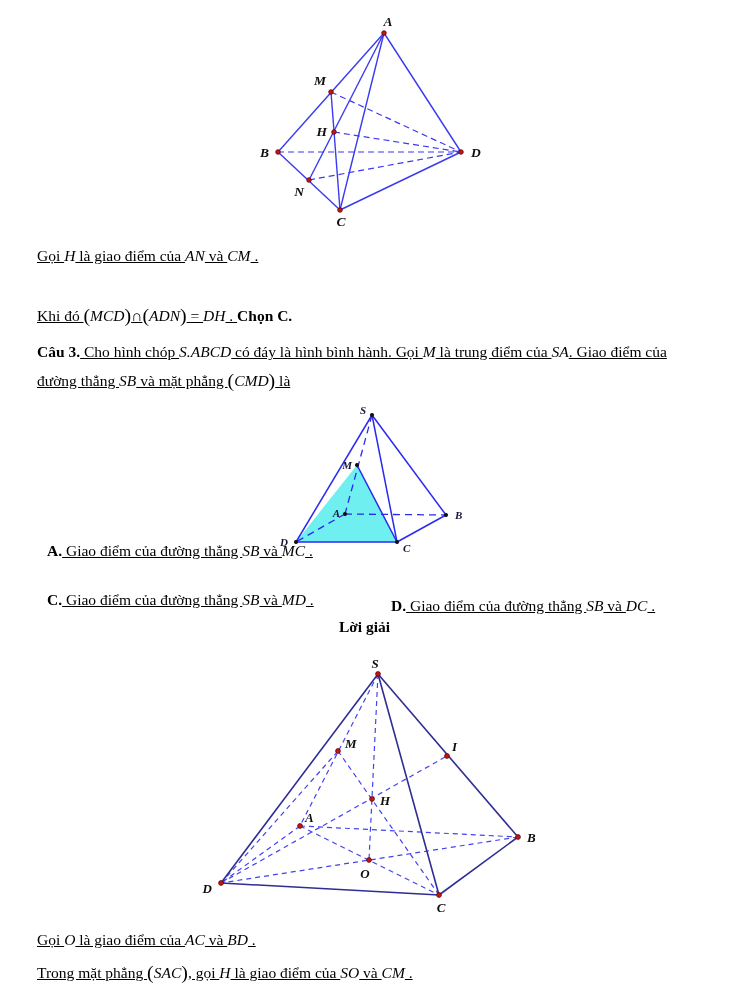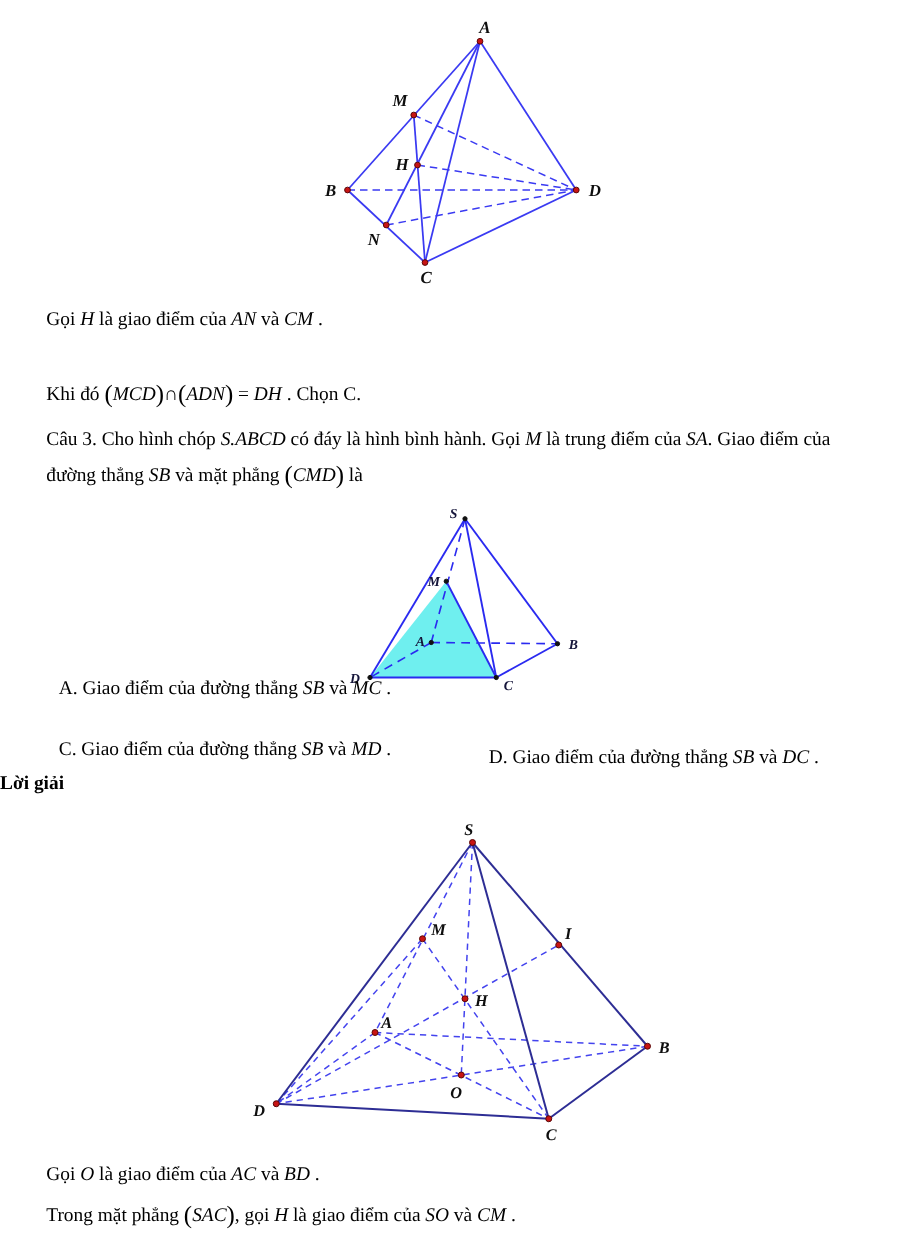--- a/index.html
+++ b/index.html
@@ -2,24 +2,24 @@
 <html><head>
 <meta charset="utf-8">
 <style>
   html,body{margin:0;padding:0;background:#fff;}
   .page{position:relative;width:729px;height:1008px;background:#ffffff;overflow:hidden;
         font-family:"Liberation Serif",serif;font-size:15.5px;color:#000;}
   .figlayer{position:absolute;left:0;top:0;width:729px;height:1008px;}
   .figlayer text{font-family:"Liberation Serif",serif;font-style:italic;font-weight:bold;}
   .line{position:absolute;left:37px;white-space:pre;line-height:19px;height:19px;}
   .opt{position:absolute;white-space:pre;line-height:19px;height:19px;}
-  .center-bold{position:absolute;left:0;width:729px;text-align:left;font-weight:bold;}
-  .s-r{font-style:normal;}
+  .center-bold{position:absolute;left:0;width:729px;text-align:center;font-weight:bold;}
+  .s-r{font-style:normal;text-decoration:underline;}
   .s-i{font-style:italic;}
-  .s-b{font-weight:normal;}
+  .s-b{font-weight:bold;}
   .s-p{font-size:1.28em;line-height:1;vertical-align:-0.07em;}
 </style>
 </head>
 <body>
 
 <div class="page">
 
   <svg class="figlayer" viewBox="0 0 729 1008">
     <g>
         <line x1="278" y1="152" x2="461" y2="152" stroke="#3a3af2" stroke-width="1.2" stroke-dasharray="6 4"></line>

